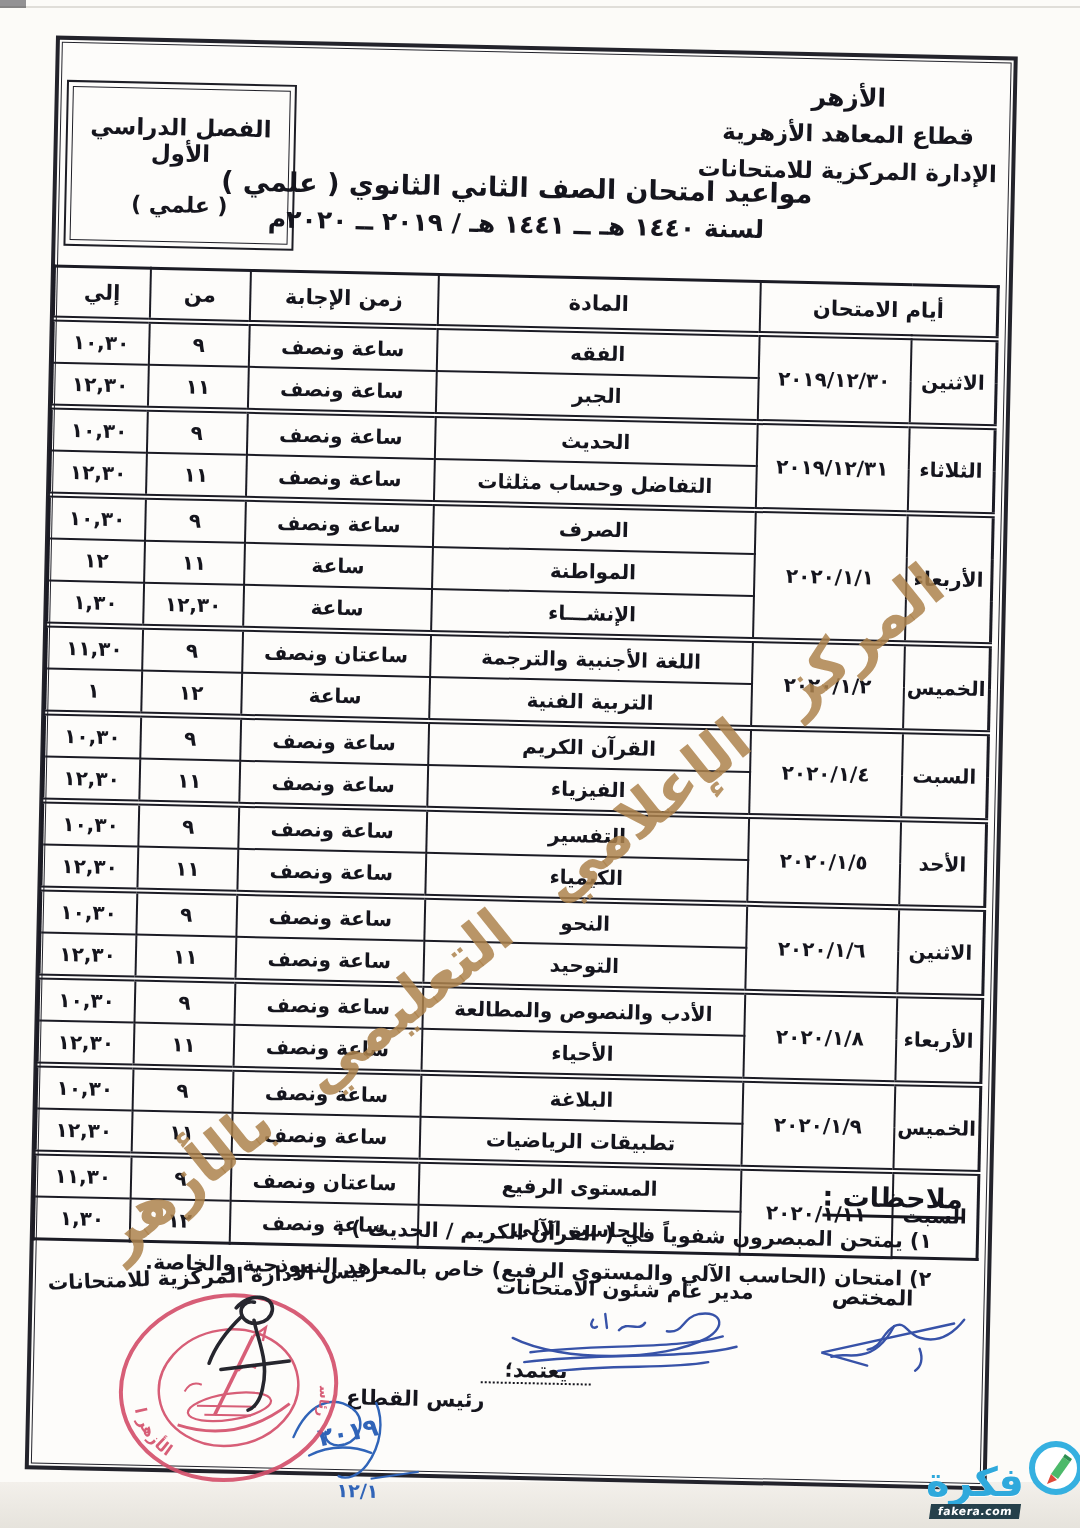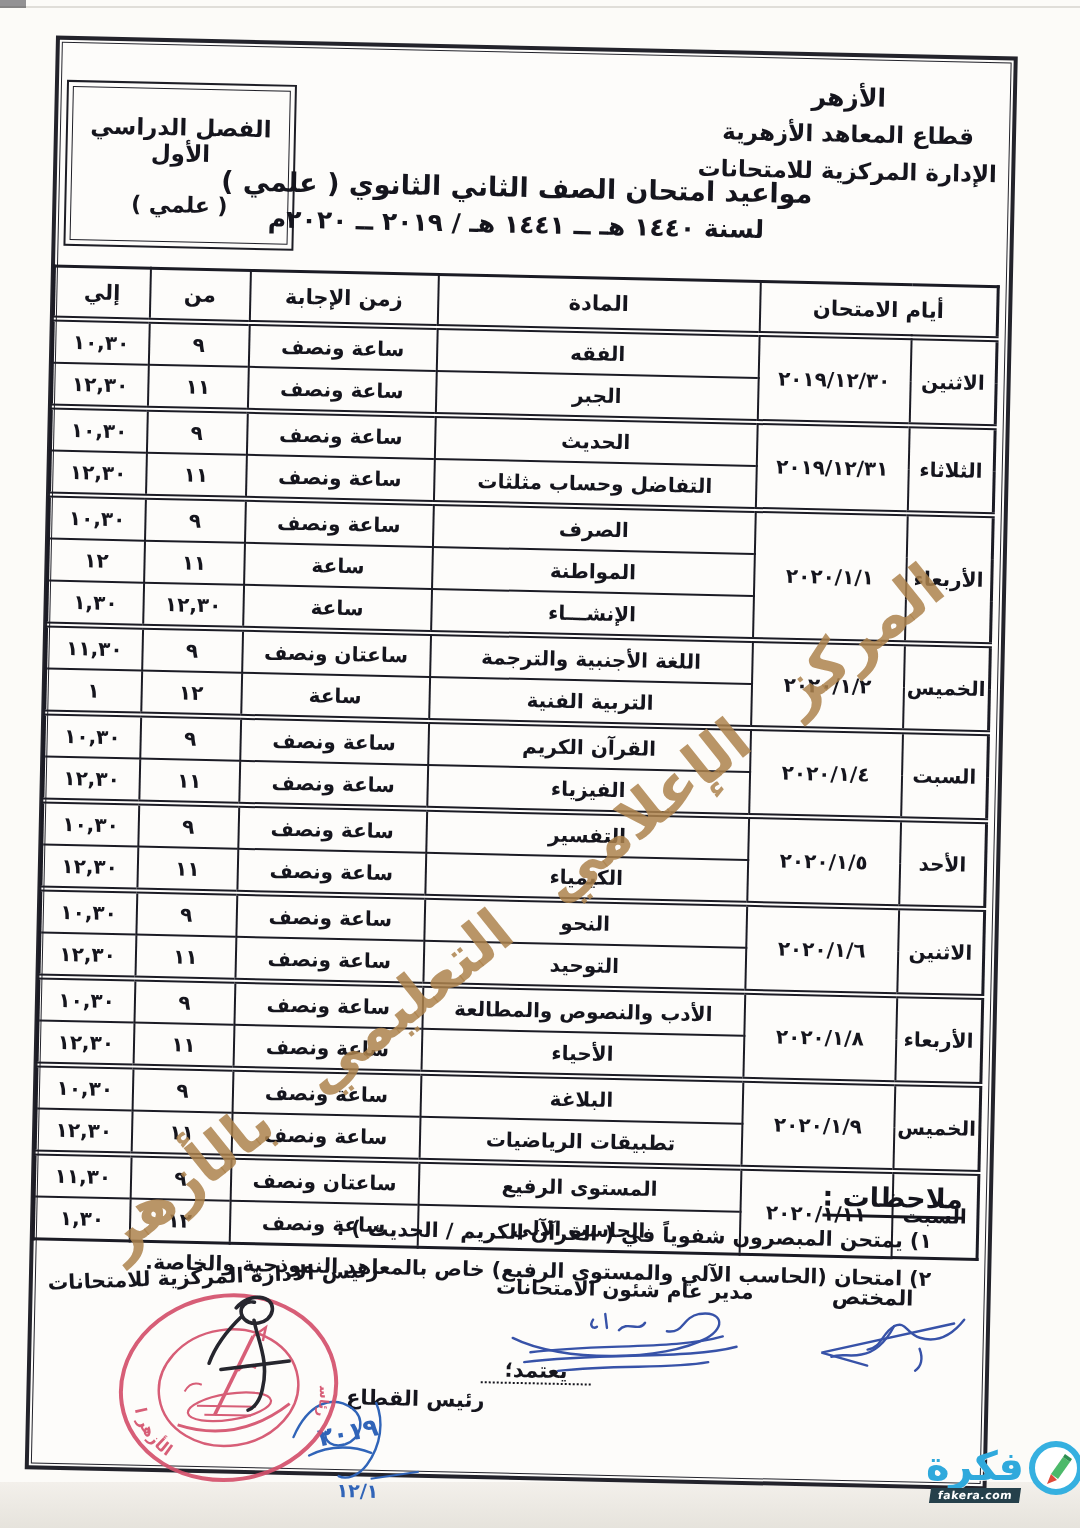--- a/index.html
+++ b/index.html
@@ -60,21 +60,21 @@
 
   .sig-svg{position:absolute;z-index:3;}
   .svg-mokhtas{left:772px;top:1250px;}
   .svg-modir{left:465px;top:1248px;}
   .svg-qetaa{left:250px;top:1340px;}
   .svg-scribble{left:126px;top:1242px;z-index:6;}
   .stamp{position:absolute;left:84px;top:1245px;z-index:5;opacity:.92;transform:rotate(-10deg);}
 
   .fakera{position:absolute;left:926px;top:1440px;z-index:7;display:flex;align-items:flex-start;
           direction:ltr;}
-  .fk-textcol{display:flex;flex-direction:column;align-items:center;margin-top:6px;}
+  .fk-textcol{display:flex;flex-direction:column;align-items:center;margin-top:22px;}
   .fk-brand{font-size:40px;font-weight:bold;color:#2fa9dc;line-height:40px;
             text-shadow:0 1px 0 rgba(255,255,255,.8);}
   .fk-ribbon{background:#25404b;color:#fff;font-size:11px;font-weight:bold;padding:1px 8px;
              margin-top:2px;transform:skewX(-8deg);letter-spacing:.5px;}
   .fk-circle{margin-left:4px;}
 </style>
 </head>
 <body>
 
 <div class="page">

